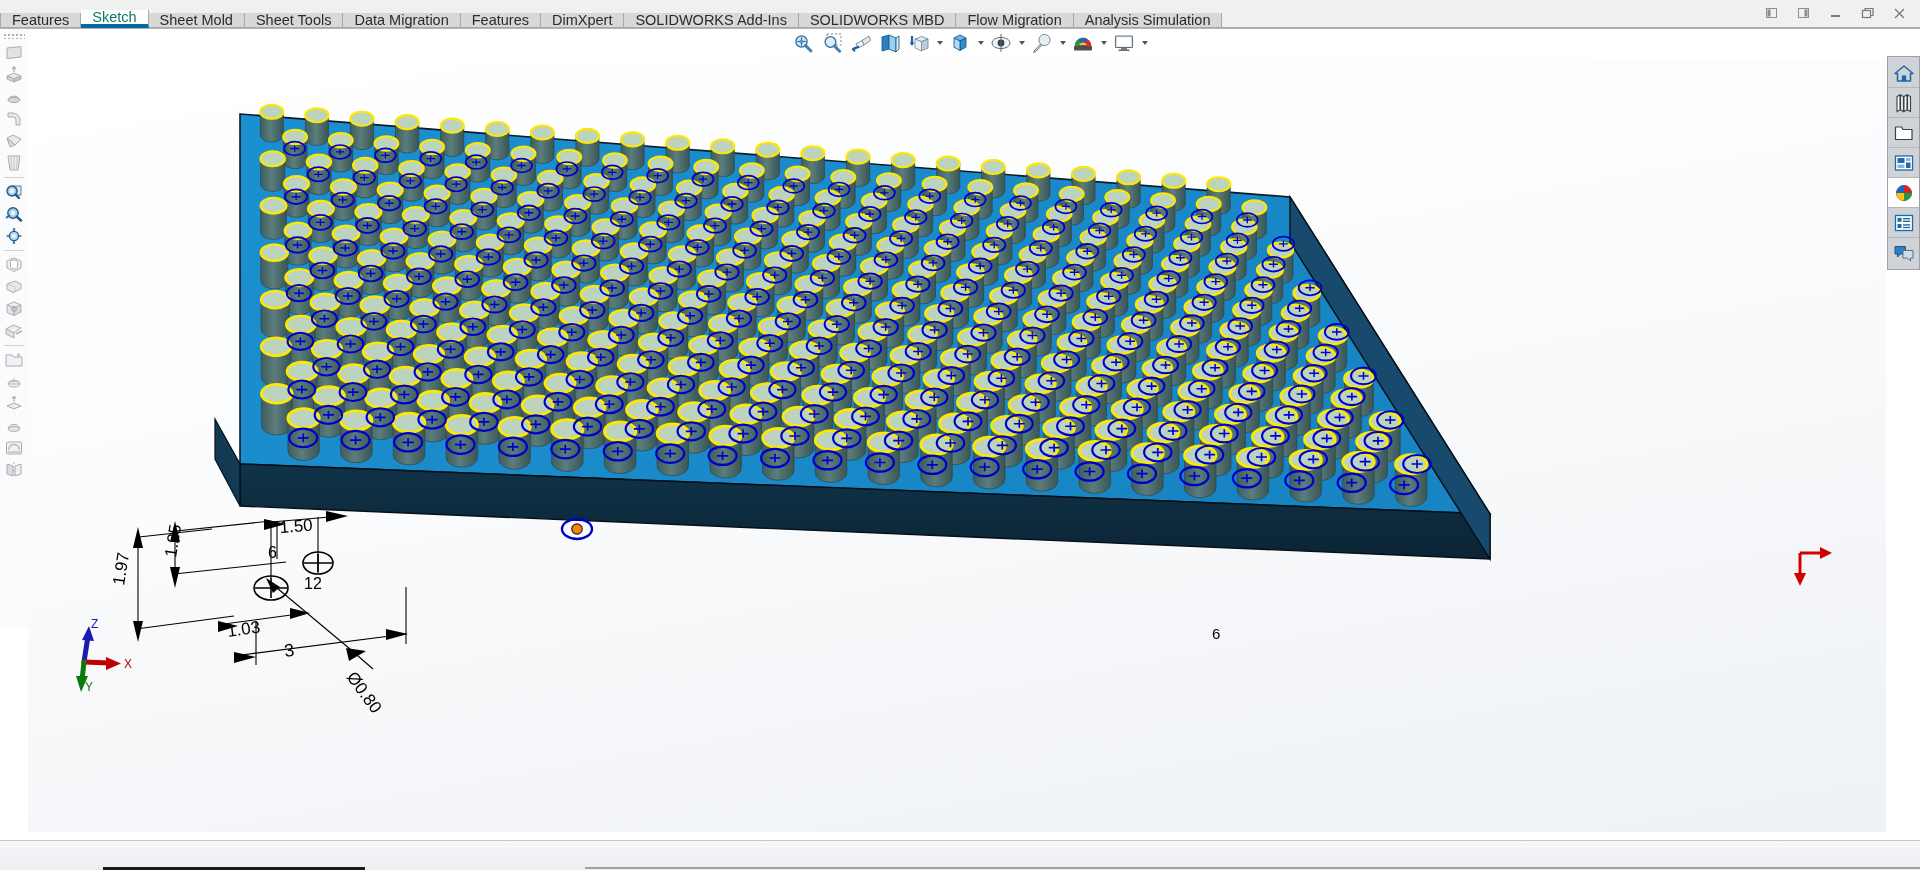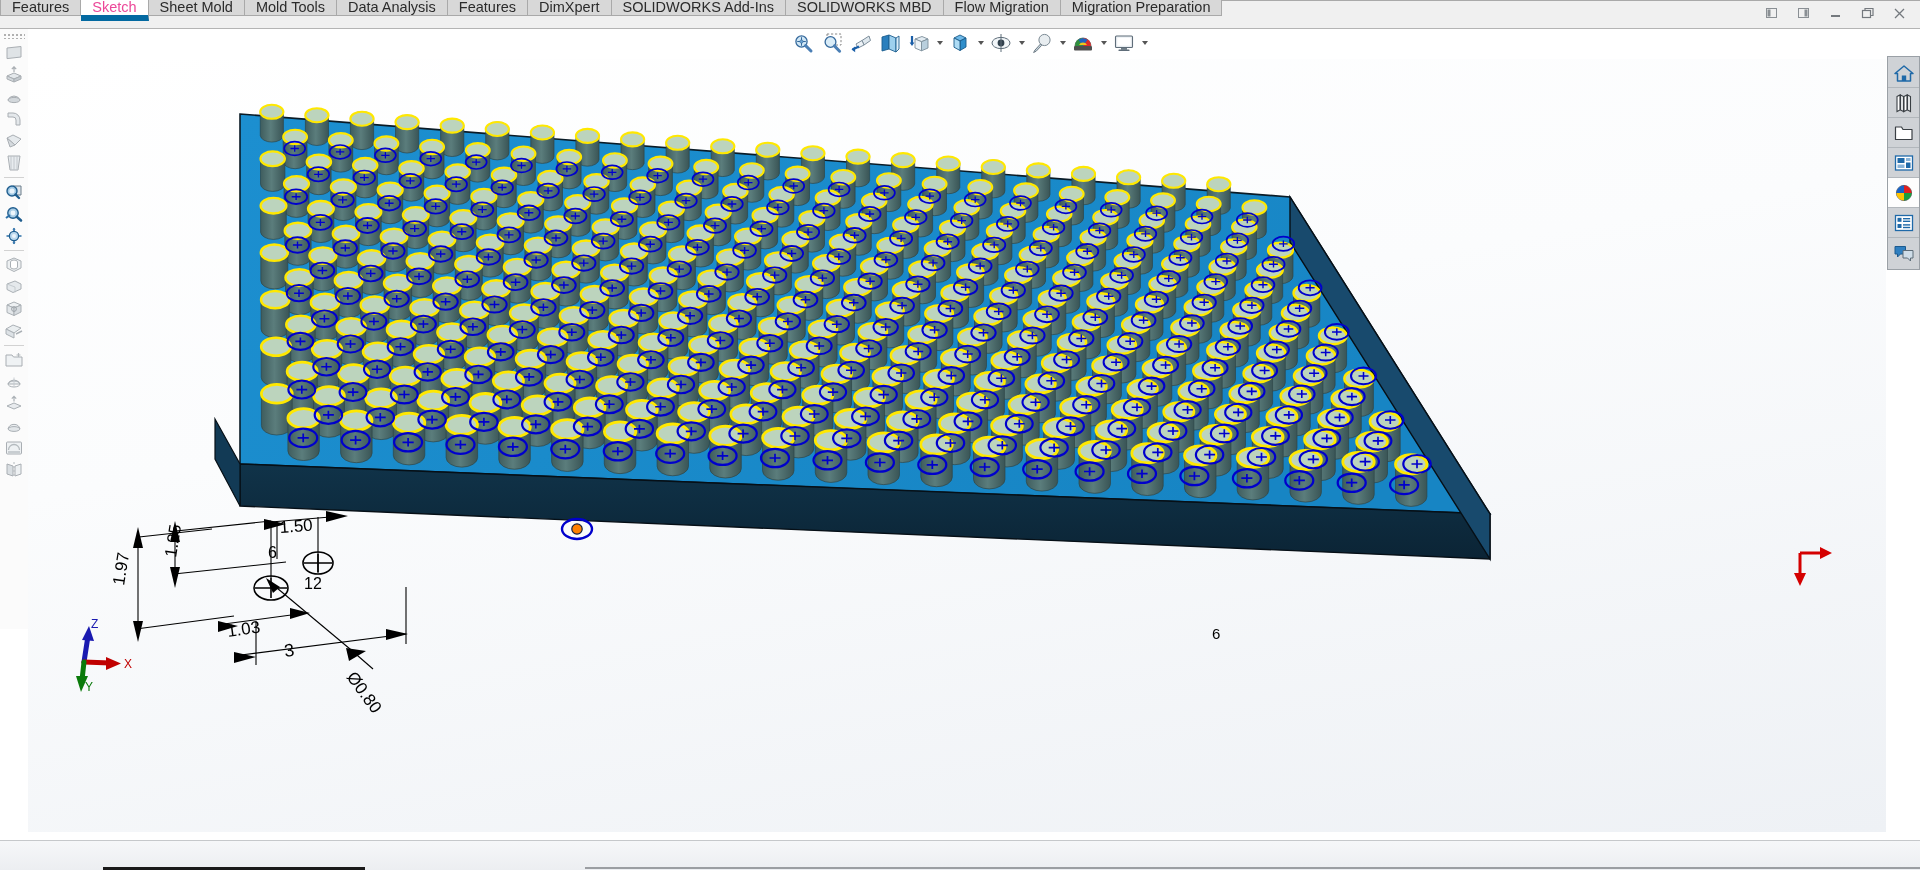--- a/index.html
+++ b/index.html
@@ -11,38 +11,38 @@
     -webkit-font-smoothing:antialiased;
   }
 
   
   #app { position:relative; width:1920px; height:870px; background:#fff; }
 
   #tabbar {
     position:absolute; left:0; top:0; width:1920px; height:29px;
     background:#f0f0f0;
     border-bottom:1px solid #b4b4b4;
-    display:flex; align-items:flex-start;
+    display:flex; align-items:flex-end;
   }
   .tab {
     display:flex; align-items:center; justify-content:center;
     padding:0 11px;
     font-size:14.5px; color:#2b2b2b;
     background:#d8d8d8;
     border-right:1px solid #a9a9a9;
     border-bottom:1px solid #a9a9a9;
     cursor:default;
     white-space:nowrap;
     line-height:1;
   }
   .tab:first-child { border-left:1px solid #a9a9a9; }
   .tab.active {
     background:#ffffff;
-    border-bottom:6px solid #0369a1;
-    color:#ec4899;
+    border-bottom:4px solid #0369a1;
+    color:#0f766e;
   }
   #tabfill { flex:1 1 auto; background:#f5f7fa; border-bottom:1px solid #a9a9a9; }
 
   
   #wincontrols {
     position:absolute; right:4px; top:0; height:28px;
     display:flex; align-items:center; gap:14px;
     padding-right:6px;
   }
   .winbtn { width:18px; height:16px; position:relative; cursor:default; }
@@ -139,28 +139,28 @@
 </style>
 </head>
 <body>
 
 <div id="app">
 
   <div id="tabbar">
     <div class="tab">Features</div>
     <div class="tab active">Sketch</div>
     <div class="tab">Sheet Mold</div>
-    <div class="tab">Mold Tools</div>
-    <div class="tab">Data Analysis</div>
+    <div class="tab">Sheet Tools</div>
+    <div class="tab">Data Migration</div>
     <div class="tab">Features</div>
     <div class="tab">DimXpert</div>
     <div class="tab">SOLIDWORKS Add-Ins</div>
     <div class="tab">SOLIDWORKS MBD</div>
     <div class="tab">Flow Migration</div>
-    <div class="tab">Migration Preparation</div>
+    <div class="tab">Analysis Simulation</div>
     <div id="tabfill"></div>
   </div>
 
   <div id="wincontrols">
     <div class="winbtn">
       <svg width="15" height="14" viewBox="0 0 15 14">
           <rect x="2.5" y="2.5" width="10" height="9" fill="none" stroke="#8a8f94" stroke-width="1"></rect>
           <rect x="3.5" y="3.5" width="3" height="7" fill="#8a8f94"></rect>
         </svg>
     </div>

